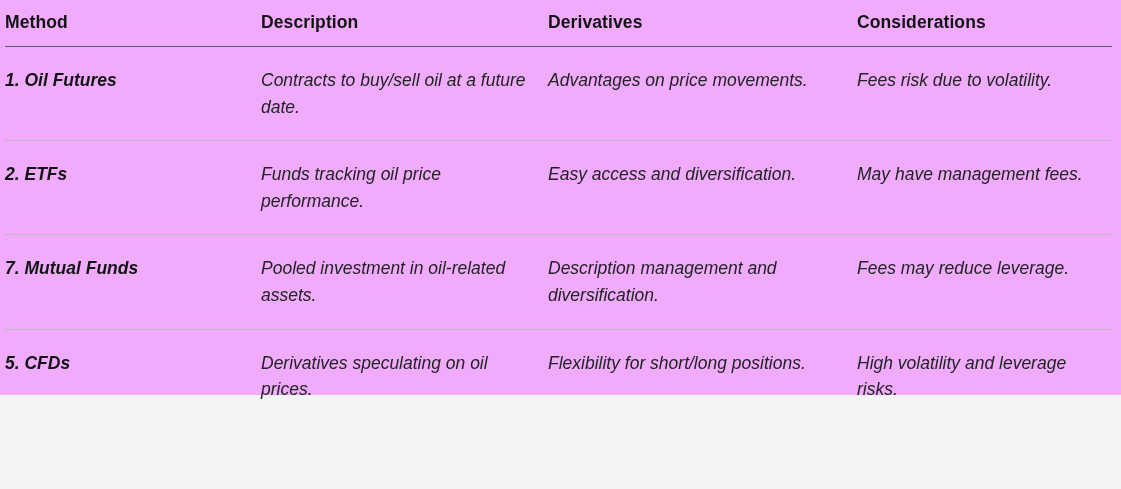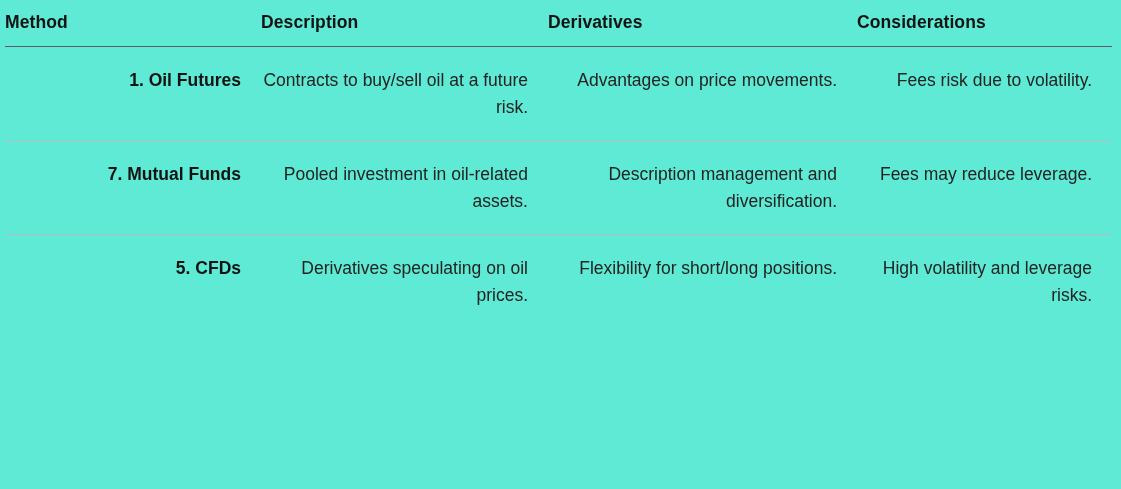--- a/index.html
+++ b/index.html
@@ -10,24 +10,24 @@
     width: 1121px;
     height: 489px;
     background: #f4f4f6;
     font-family: "Liberation Sans", sans-serif;
     color: #1b1b1b;
     overflow: hidden;
   }
 
   .table-wrap {
     width: 1121px;
-    height: 489px;
+    height: 395px;
     box-sizing: border-box;
     padding: 0 9px 0 5px;
-    background: #5eead4;
+    background: #f0abfc;
   }
 
   table.comparison-table {
     width: 1107px;
     border-collapse: collapse;
     table-layout: fixed;
     font-size: 17.5px;
   }
 
   table.comparison-table col.c1 { width: 256px; }
@@ -40,26 +40,27 @@
     font-weight: bold;
     font-size: 17.5px;
     color: #131313;
     padding: 12px 14px 13px 0;
     vertical-align: top;
     letter-spacing: 0.1px;
     border-bottom: 1.6px solid #5b5b63;
   }
 
   tbody td {
-    text-align: right;
+    text-align: left;
     vertical-align: top;
     padding: 20px 20px 20px 0;
     line-height: 1.52;
     color: #232323;
     border-bottom: 1.3px solid #b9b9bf;
+    font-style: italic;
   }
 
   tbody tr:last-child td {
     border-bottom: none;
   }
 
   tbody td.method-cell {
     font-weight: bold;
     color: #131313;
   }
@@ -79,23 +80,29 @@
       <tr>
         <th>Method</th>
         <th>Description</th>
         <th>Derivatives</th>
         <th>Considerations</th>
       </tr>
     </thead>
     <tbody>
       <tr>
         <td class="method-cell">1. Oil Futures</td>
-        <td>Contracts to buy/sell oil at a future risk.</td>
+        <td>Contracts to buy/sell oil at a future date.</td>
         <td>Advantages on price movements.</td>
         <td>Fees risk due to volatility.</td>
+      </tr>
+      <tr>
+        <td class="method-cell">2. ETFs</td>
+        <td>Funds tracking oil price performance.</td>
+        <td>Easy access and diversification.</td>
+        <td>May have management fees.</td>
       </tr>
       <tr>
         <td class="method-cell">7. Mutual Funds</td>
         <td>Pooled investment in oil-related assets.</td>
         <td>Description management and diversification.</td>
         <td>Fees may reduce leverage.</td>
       </tr>
       <tr>
         <td class="method-cell">5. CFDs</td>
         <td>Derivatives speculating on oil prices.</td>

